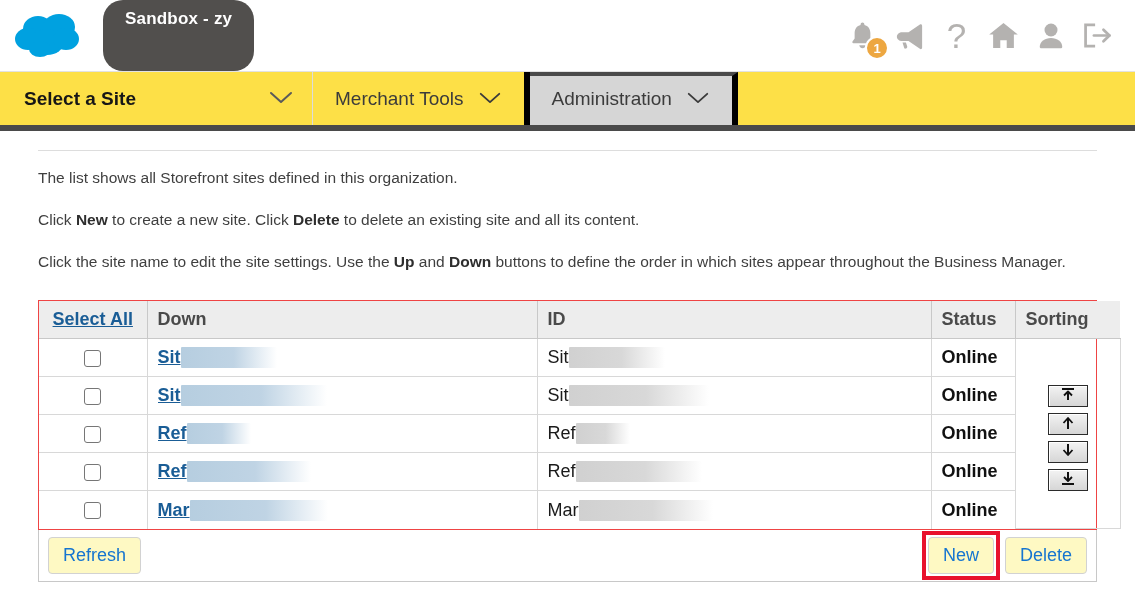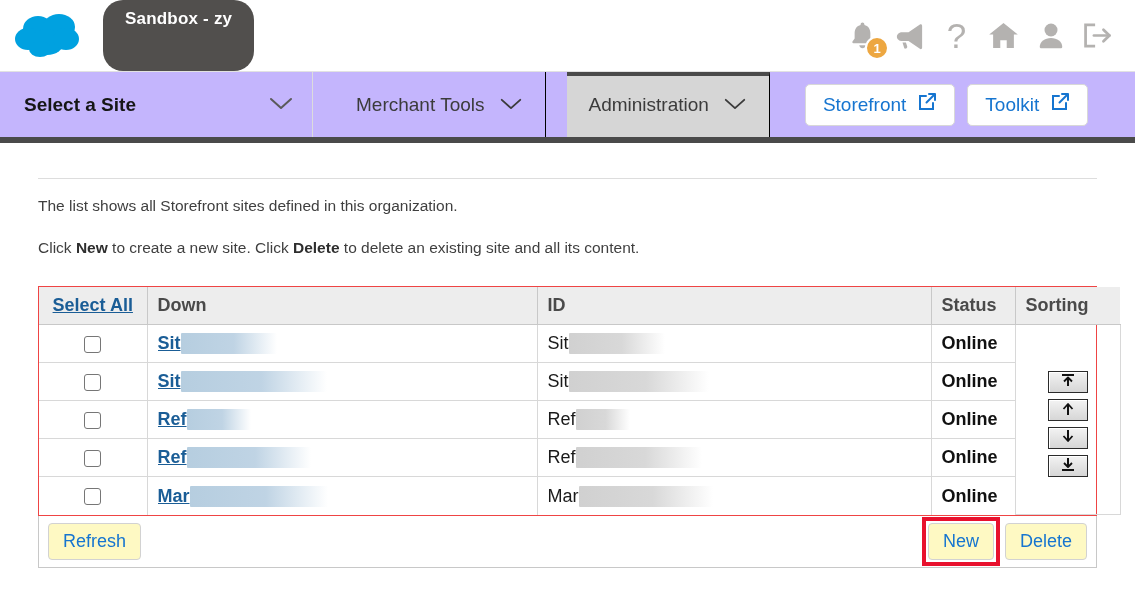--- a/index.html
+++ b/index.html
@@ -51,39 +51,38 @@
     font-size: 13px; font-weight: bold;
     display: flex; align-items: center; justify-content: center;
     border: 2px solid #ffffff;
   }
   .qmark { font-size: 35px; color: #b4b2b0; line-height: 1; font-weight: normal;
            font-family: "Liberation Sans", sans-serif; }
 
   
   .navrow {
     position: relative;
-    height: 66px;
+    height: 54px;
     display: flex;
     align-items: stretch;
     border-top: 1px solid #e2e2e2;
-    background: #c4b5fd;
-    gap: 21px;
+    background: #fde047;
   }
   .site-select {
     width: 313px;
     display: flex; align-items: center; justify-content: space-between;
     padding: 0 18px 0 24px;
     border-right: 1px solid #dcdcdc;
     font-size: 19px; font-weight: bold; color: #161616;
   }
   .navtab {
     display: flex; align-items: center; gap: 14px;
     padding: 0 22px;
     font-size: 19px; color: #3b3b3b;
-    border-right: 1px solid #000000;
+    border-right: 6px solid #000000;
     position: relative;
   }
   .navtab.active {
     background: #d6d6d6;
     border-top: 4px solid #4a4a4a;
   }
   .navtab.active .navtab-label { position: relative; top: -2px; }
   .navtab.active .chev { position: relative; top: -2px; }
   .linkbtn-wrap { display: flex; align-items: center; gap: 12px; margin-left: 14px; }
   .linkbtn {
@@ -92,21 +91,21 @@
     border-radius: 5px;
     background: #ffffff;
     color: #1675d0;
     font-size: 19px;
     height: 42px;
     padding: 0 17px;
   }
   .darkrule { height: 6px; background: #4a4a4a; width: 100%; }
 
   
-  .content { padding: 8px 0 0 0; position: relative; margin-top: 16px; }
+  .content { padding: 8px 0 0 0; position: relative; }
   .hr-light {
     margin: 11px 38px 0 38px;
     height: 1px; background: #dddddd;
   }
   .intro { margin: 17px 38px 0 38px; color: #3f3f3f; font-size: 15.5px; }
   .intro p { margin-bottom: 21px; line-height: 1.35; }
   .intro p:last-child { margin-bottom: 0; }
   .intro b { font-weight: bold; color: #2e2e2e; }
 
   
@@ -307,53 +306,32 @@
 
   <div class="navtab active">
     <span class="navtab-label">Administration</span>
     <span class="chev">
       <svg width="24" height="14" viewBox="0 0 26 15" fill="none" stroke="#3b3b3b" stroke-width="2">
         <path d="M3 3l10 9 10-9" stroke-linecap="round" stroke-linejoin="round"></path>
       </svg>
     </span>
   </div>
 
-  <div class="linkbtn-wrap">
-    <div class="linkbtn">
-      <span>Storefront</span>
-      <span>
-        <svg width="20" height="20" viewBox="0 0 20 20" fill="none" stroke="#1675d0" stroke-width="2">
-          <path d="M16 11v6H3V4h6" stroke-linecap="round"></path>
-          <path d="M12 2h6v6" stroke-linecap="round" stroke-linejoin="round"></path>
-          <path d="M9.5 10.5L17.5 2.5" stroke-linecap="round"></path>
-        </svg>
-      </span>
-    </div>
-    <div class="linkbtn">
-      <span>Toolkit</span>
-      <span>
-        <svg width="20" height="20" viewBox="0 0 20 20" fill="none" stroke="#1675d0" stroke-width="2">
-          <path d="M16 11v6H3V4h6" stroke-linecap="round"></path>
-          <path d="M12 2h6v6" stroke-linecap="round" stroke-linejoin="round"></path>
-          <path d="M9.5 10.5L17.5 2.5" stroke-linecap="round"></path>
-        </svg>
-      </span>
-    </div>
-  </div>
 </div>
 
 <div class="darkrule"></div>
 
 <div class="content">
 
   <div class="hr-light"></div>
 
   <div class="intro">
     <p>The list shows all Storefront sites defined in this organization.</p>
     <p><span>Click </span><b>New</b><span> to create a new site. Click </span><b>Delete</b><span> to delete an existing site and all its content.</span></p>
+    <p><span>Click the site name to edit the site settings. Use the </span><b>Up</b><span> and </span><b>Down</b><span> buttons to define the order in which sites appear throughout the Business Manager.</span></p>
   </div>
 
   <div class="table-wrap">
     <table class="sites">
       <thead>
         <tr>
           <th class="c-sel">
             <a href="#">Select All</a>
           </th>
           <th class="c-name">Down</th>

